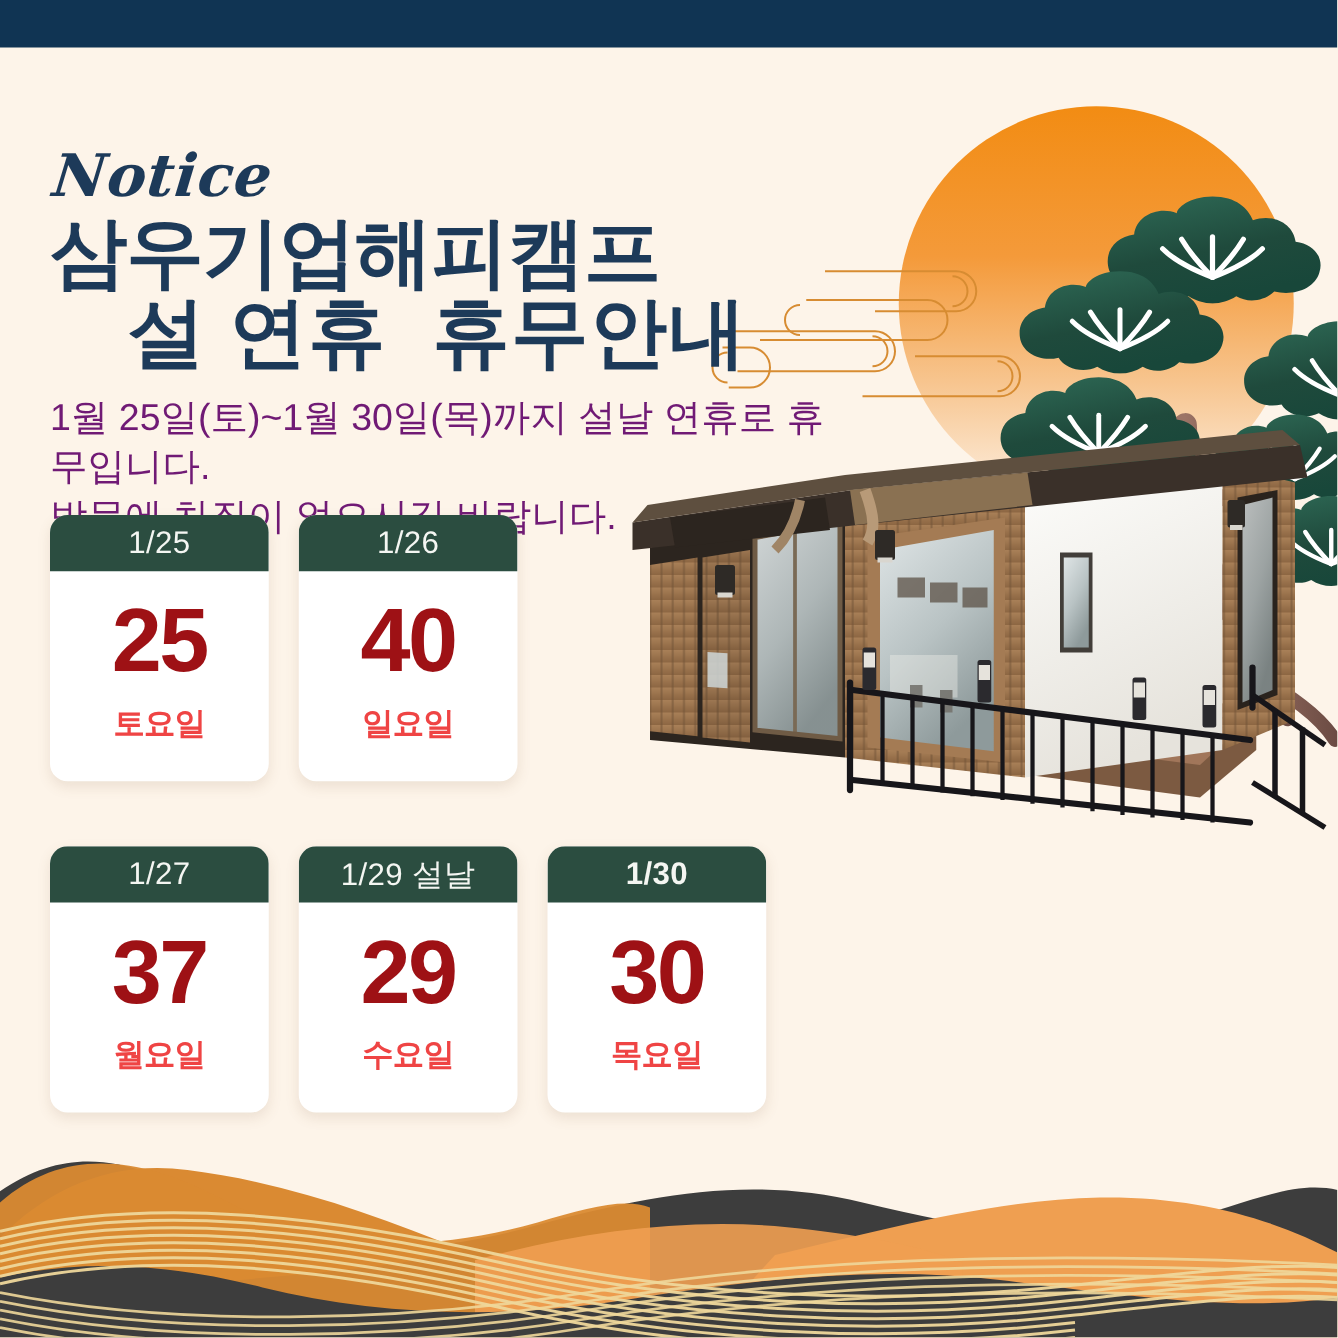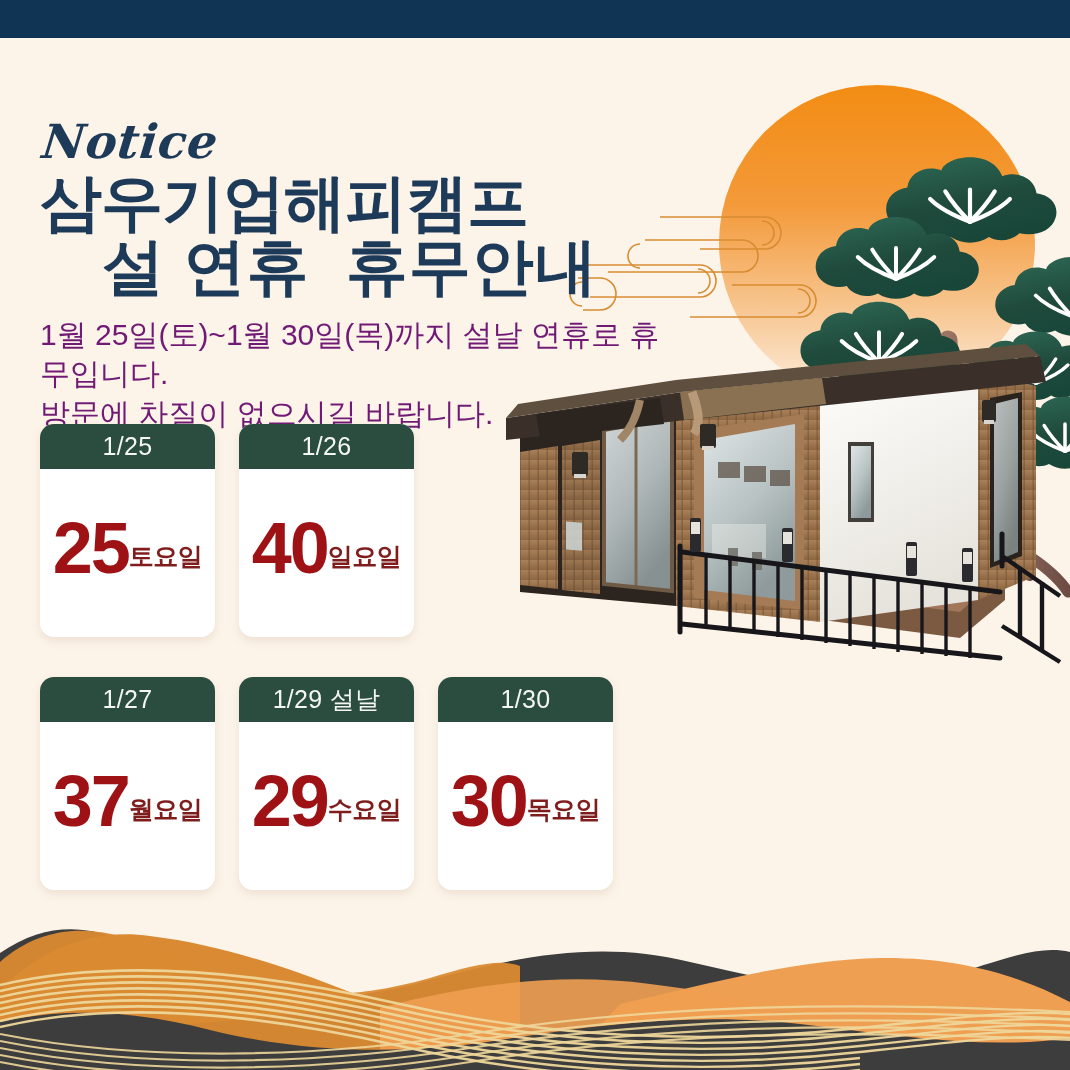--- a/index.html
+++ b/index.html
@@ -66,58 +66,58 @@
     color:#701a75;
     font-weight:500;
     white-space:pre-line;
   }
 
   
   #cards-row1, #cards-row2 {
     position:absolute; z-index:14;
     display:flex; gap:24px;
   }
-  #cards-row1 { left:40px; top:424px; }
+  #cards-row1 { left:40px; top:412px; }
   #cards-row2 { left:40px; top:677px;justify-content:flex-end; }
 
   .card {
     width:175px; height:213px;
     background:#ffffff;
     border-radius:14px;
     box-shadow:0 4px 10px rgba(120,90,60,0.13);
     display:flex; flex-direction:column;
     overflow:hidden;
   }
   .card-header {
     height:45px;
     background:#2b4d40;
     color:#f4f6f2;
     display:flex; align-items:center; justify-content:center;
     font-size:25px;
     letter-spacing:0.3px;
   }
-  .card-header.bold { font-weight:normal; }
+  .card-header.bold { font-weight:bold; }
   .card-body {
     flex:1;
-    display:flex; flex-direction:row;
+    display:flex; flex-direction:column;
     align-items:center; justify-content:center;
     padding-bottom:8px;
   }
   .card-day {
     font-size:72px;
     font-weight:bold;
     color:#9e1115;
     line-height:0.96;
     letter-spacing:-2px;
   }
   .card-weekday {
     margin-top:14px;
     font-size:25px;
     font-weight:bold;
-    color:#7f1d1d;
+    color:#ef4444;
     letter-spacing:-0.5px;
   }
 </style>
 </head>
 <body>
 
 <div id="poster">
 
   <div id="topbar"></div>
 

